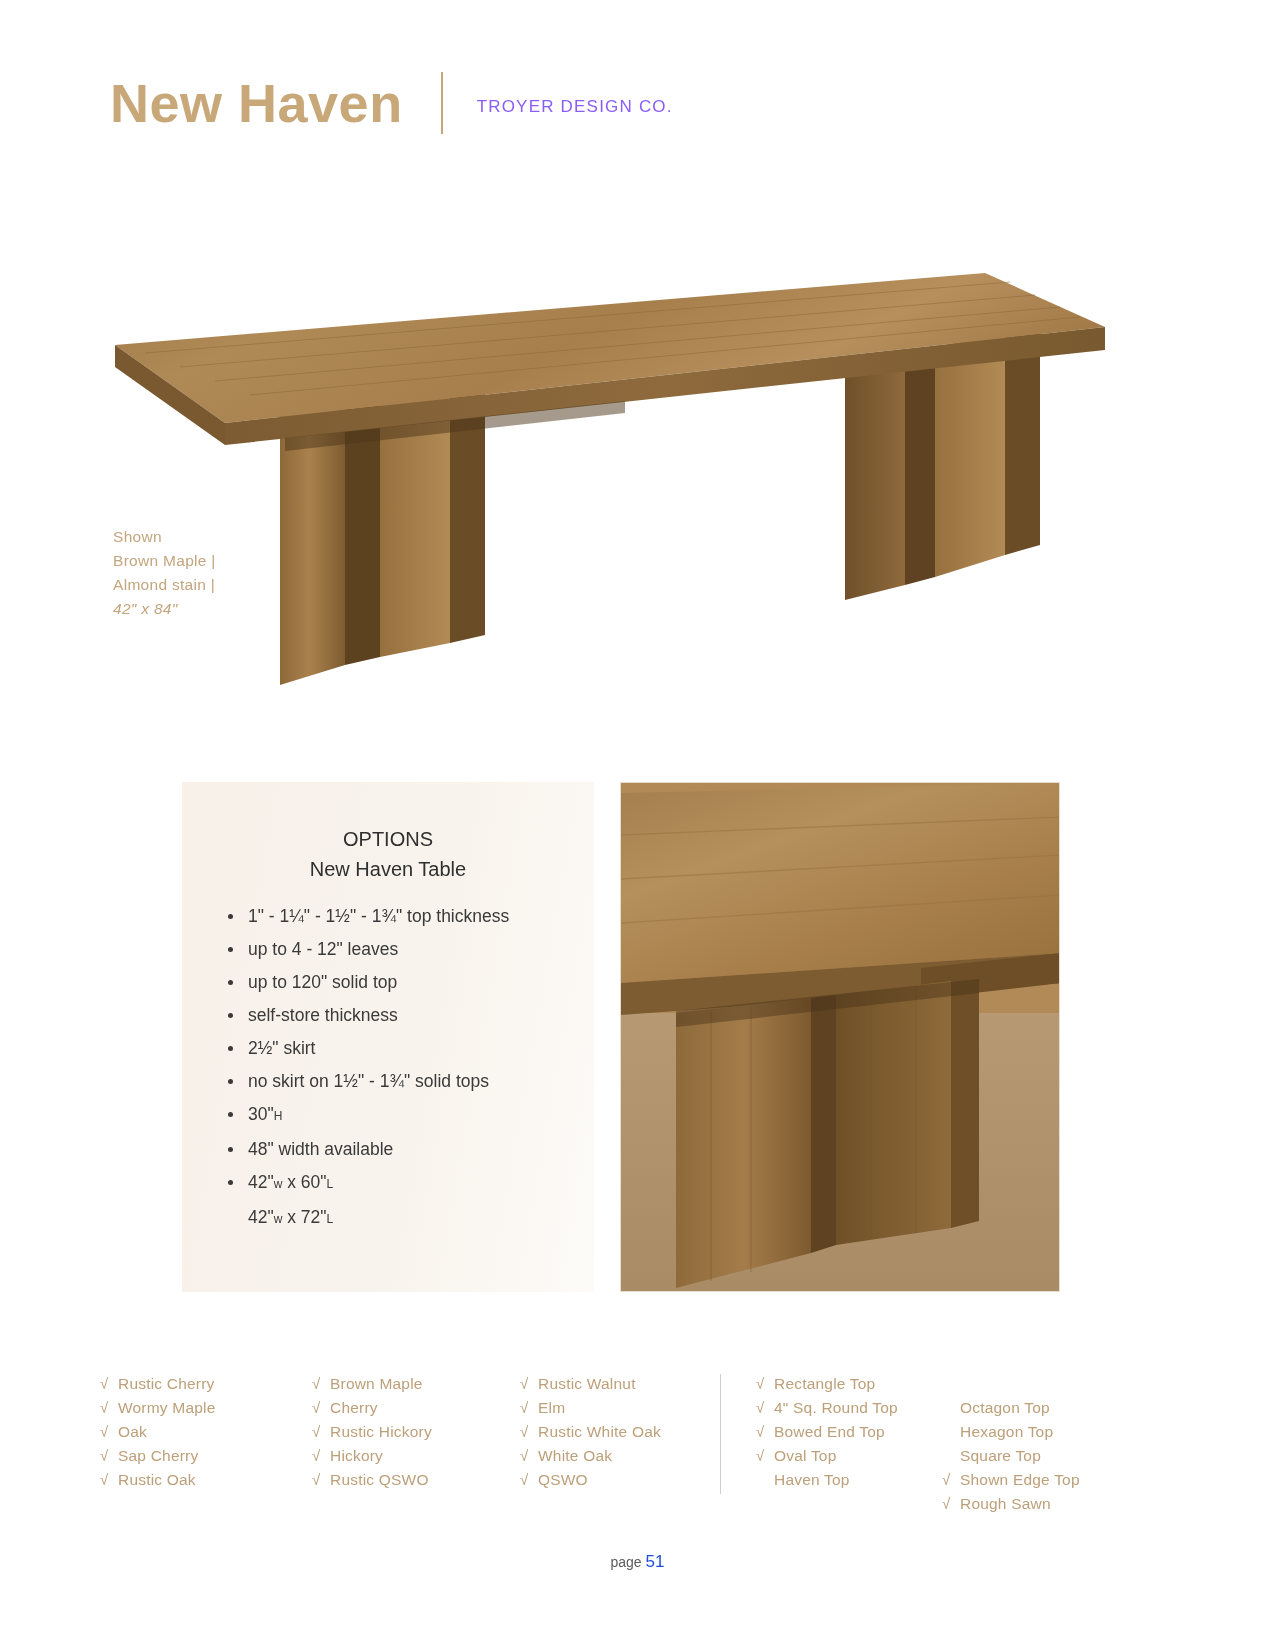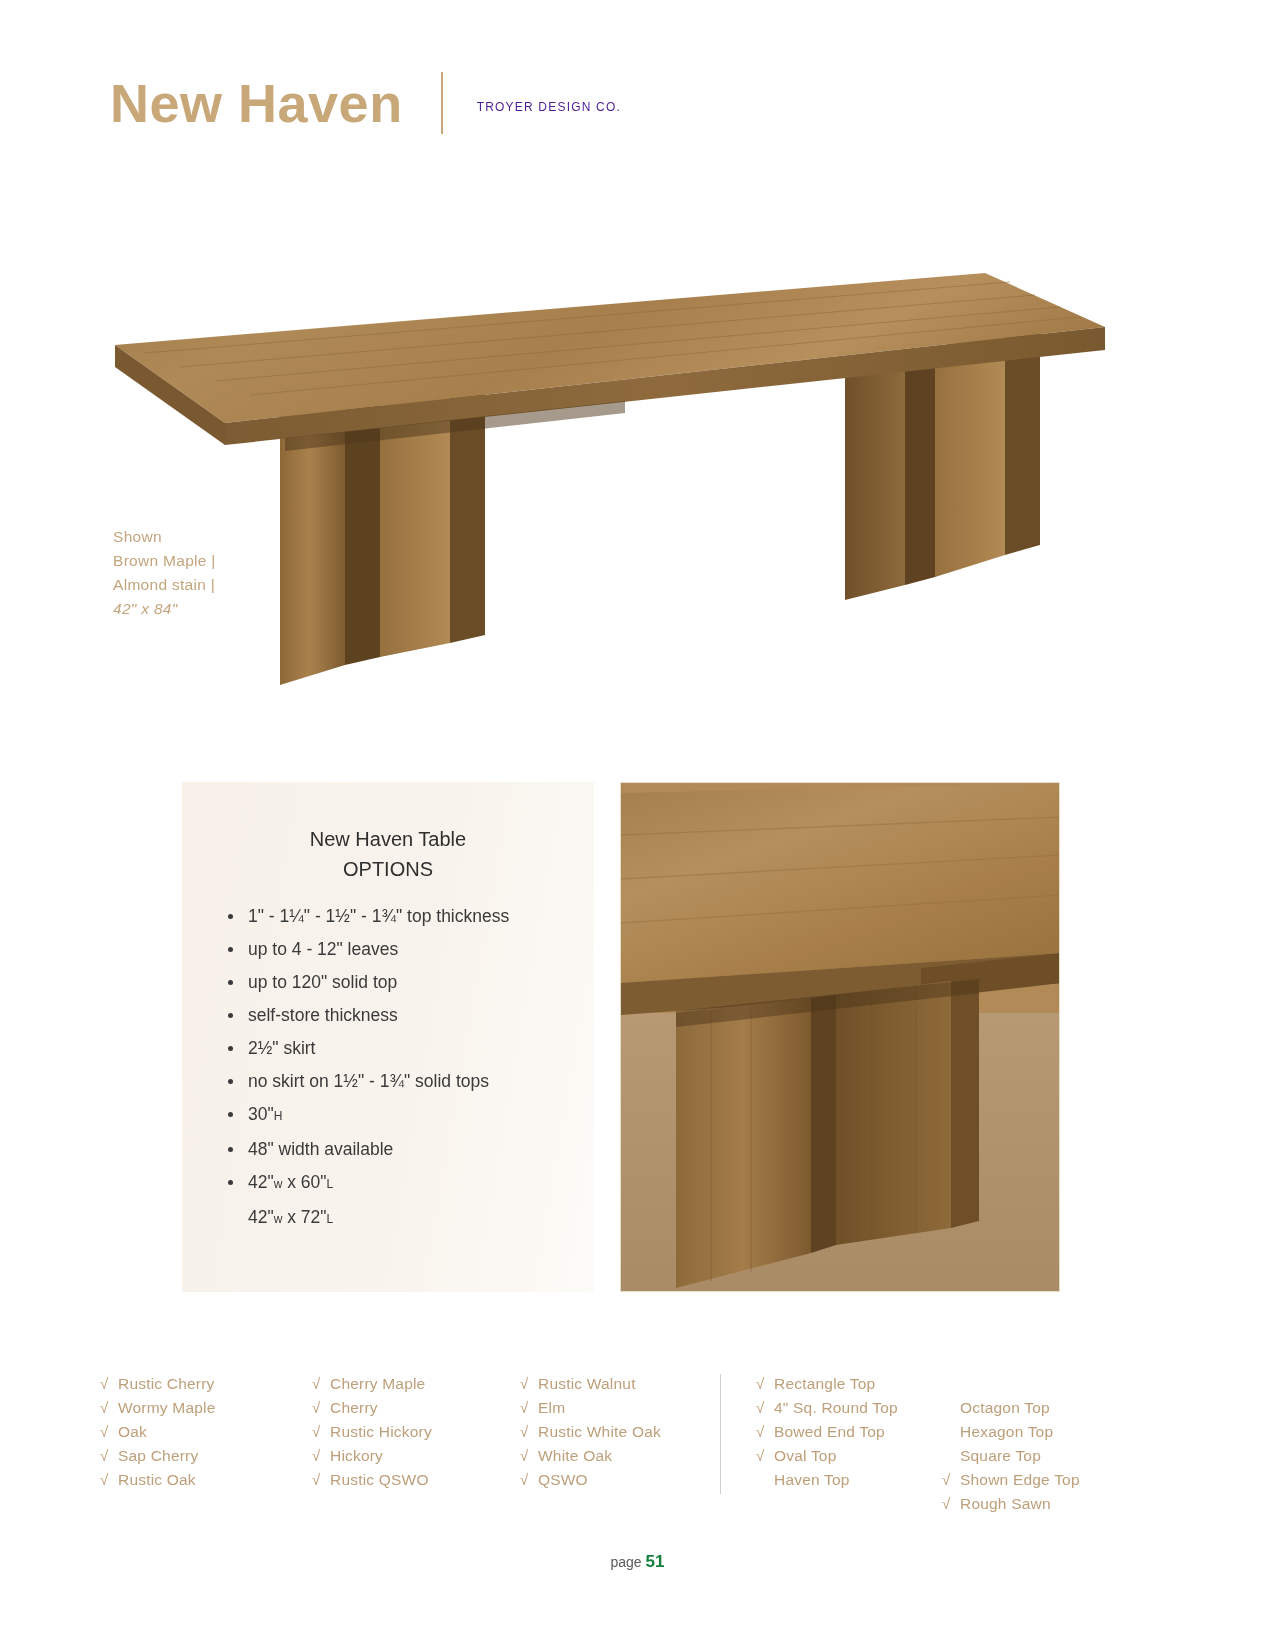--- a/index.html
+++ b/index.html
@@ -30,23 +30,23 @@
     line-height: 1;
     text-align: center;
   }
   .divider-vert {
     width: 2px;
     height: 62px;
     background: #c8a878;
     margin: 0 34px 0 38px;
   }
   .brand-sub {
-    font-size: 12px;
+    font-size: 17px;
     letter-spacing: 1.2px;
-    color: #4c1d95;
+    color: #8b5cf6;
     padding-top: 8px;
   }
 
   
   .hero {
     position: absolute;
     left: 105px;
     top: 255px;
     width: 1000px;
     height: 480px;
@@ -162,23 +162,23 @@
   .page-footer {
     position: absolute;
     left: 0;
     top: 1552px;
     width: 1275px;
     text-align: center;
     font-size: 14px;
     color: #5a5a5a;
   }
   .page-footer .num {
-    font-weight: bold;
+    font-weight: normal;
     font-size: 17px;
-    color: #15803d;
+    color: #1d4ed8;
   }
 </style>
 </head>
 <body>
 
 <div class="header">
   <div class="brand-title">New Haven</div>
   <div class="divider-vert"></div>
   <div class="brand-sub">TROYER DESIGN CO.</div>
 </div>
@@ -241,22 +241,22 @@
 
 <div class="shown-caption">
   <div>Shown</div>
   <div>Brown Maple  |</div>
   <div>Almond stain  |</div>
   <div class="it">42" x 84"</div>
 </div>
 
 <div class="options-panel">
   <div class="options-title">
+    <div>OPTIONS</div>
     <div>New Haven Table</div>
-    <div>OPTIONS</div>
   </div>
   <ul class="options-list">
     <li>1" - 1¼" - 1½" - 1¾" top thickness</li>
     <li>up to 4 - 12" leaves</li>
     <li>up to 120" solid top</li>
     <li>self-store thickness</li>
     <li>2½" skirt</li>
     <li>no skirt on 1½" - 1¾" solid tops</li>
     <li>30"<span class="sub">H</span></li>
     <li>48" width available</li>
@@ -340,21 +340,21 @@
       </div>
     <div class="opt-row">
         <span class="chk">√</span>
         <span>Rustic Oak</span>
       </div>
   </div>
 
   <div class="col c2">
     <div class="opt-row">
         <span class="chk">√</span>
-        <span>Cherry Maple</span>
+        <span>Brown Maple</span>
       </div>
     <div class="opt-row">
         <span class="chk">√</span>
         <span>Cherry</span>
       </div>
     <div class="opt-row">
         <span class="chk">√</span>
         <span>Rustic Hickory</span>
       </div>
     <div class="opt-row">

